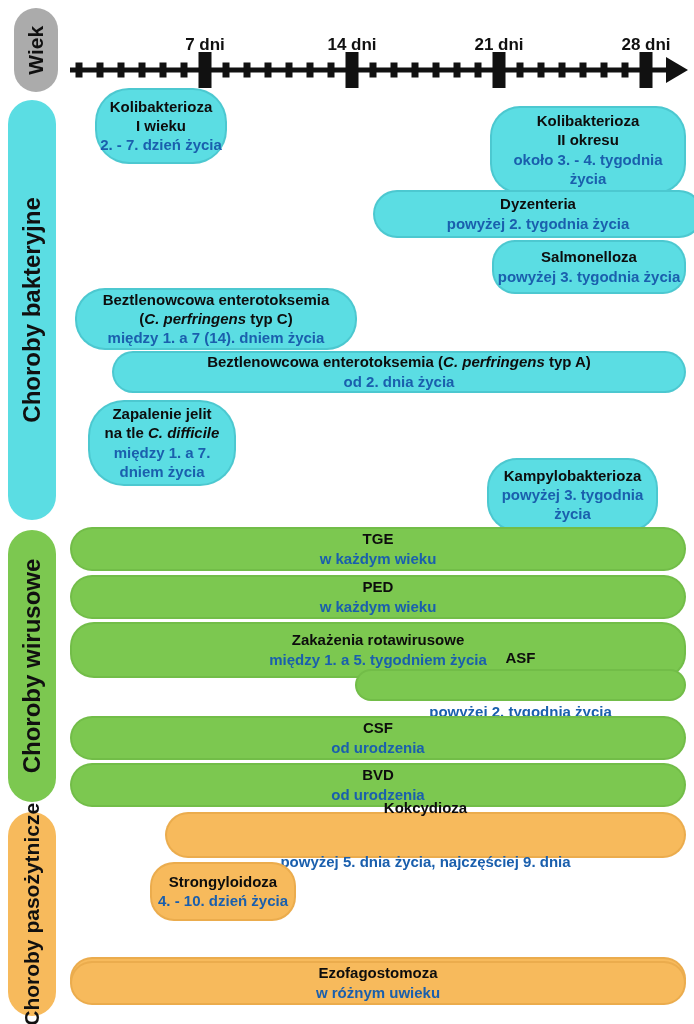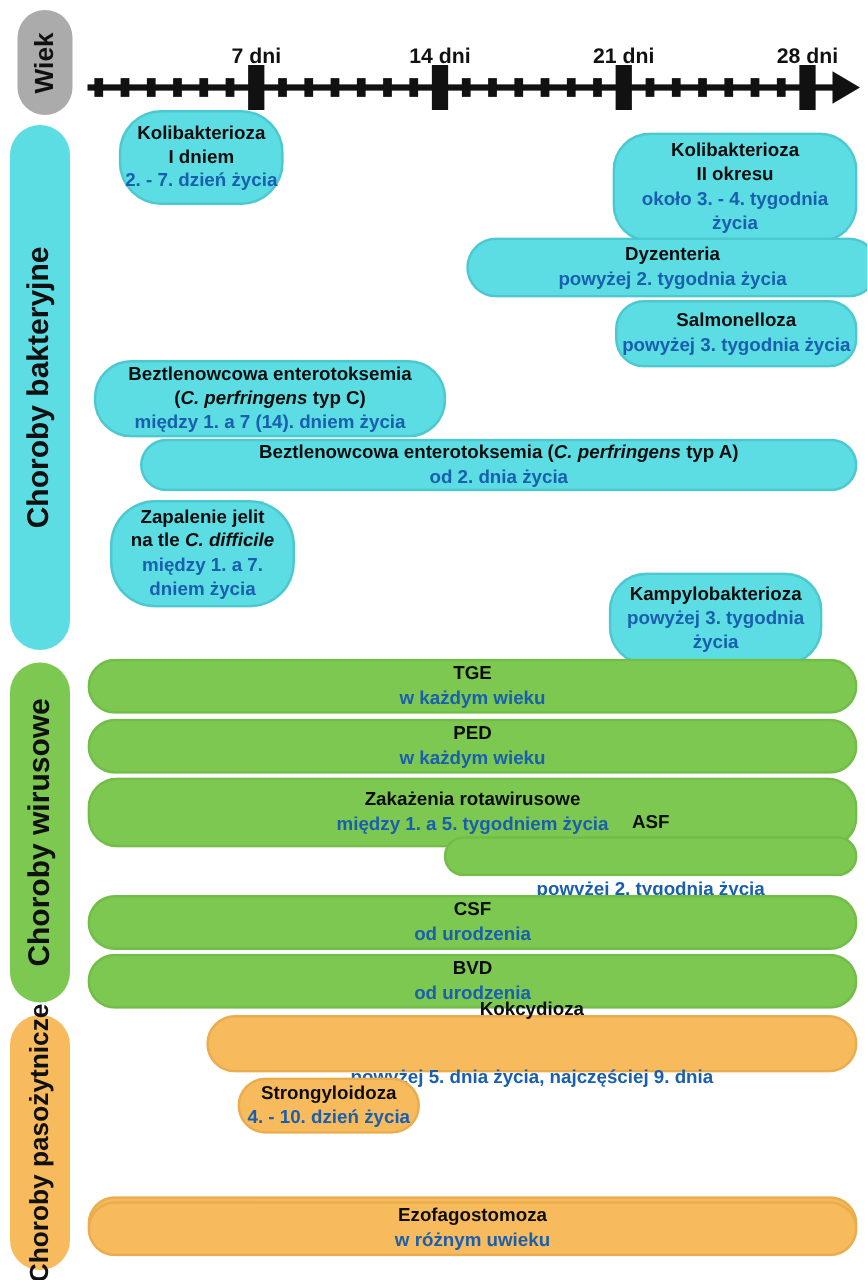--- a/index.html
+++ b/index.html
@@ -85,21 +85,21 @@
   </div>
   <div class="side side-vir">
     <div class="vlabel">Choroby wirusowe</div>
   </div>
   <div class="side side-par">
     <div class="vlabel">Choroby pasożytnicze</div>
   </div>
 
   <div class="pill cyan" style="left:95px;top:88px;width:132px;height:76px;border-radius:34px;">
     <div class="nm">Kolibakterioza</div>
-    <div class="nm">I dniem</div>
+    <div class="nm">I wieku</div>
     <div class="tm">2. - 7. dzień życia</div>
   </div>
 
   <div class="pill cyan" style="left:490px;top:106px;width:196px;height:88px;">
     <div class="nm">Kolibakterioza</div>
     <div class="nm">II okresu</div>
     <div class="tm">około 3. - 4. tygodnia</div>
     <div class="tm">życia</div>
   </div>
 
@@ -165,21 +165,21 @@
   <div class="pill green" style="left:70px;top:763px;width:616px;height:44px;">
     <div class="nm">BVD</div>
     <div class="tm">od urodzenia</div>
   </div>
 
   <div class="pill orange" style="left:165px;top:812px;width:521px;height:46px;gap:35px;">
     <div class="nm">Kokcydioza</div>
     <div class="tm">powyżej 5. dnia życia, najczęściej 9. dnia</div>
   </div>
 
-  <div class="pill orange" style="left:150px;top:862px;width:146px;height:45px;margin-left:40px;">
+  <div class="pill orange" style="left:150px;top:862px;width:146px;height:59px;">
     <div class="nm">Strongyloidoza</div>
     <div class="tm">4. - 10. dzień życia</div>
   </div>
 
   <div class="pill orange" style="left:70px;top:913px;width:616px;height:44px;margin-top:44px;">
     <div class="nm">Toksoplazmoza</div>
     <div class="tm">w każdym wieku</div>
   </div>
 
   <div class="pill orange" style="left:70px;top:961px;width:616px;height:44px;">

